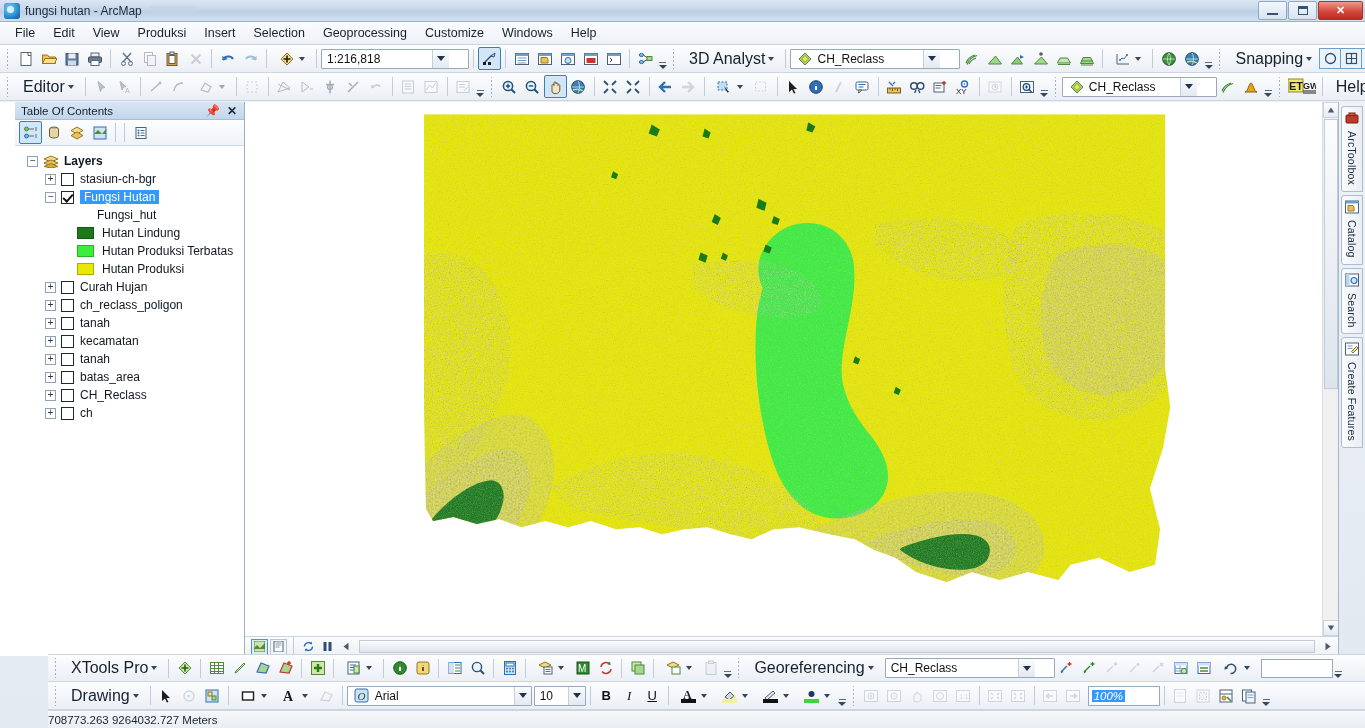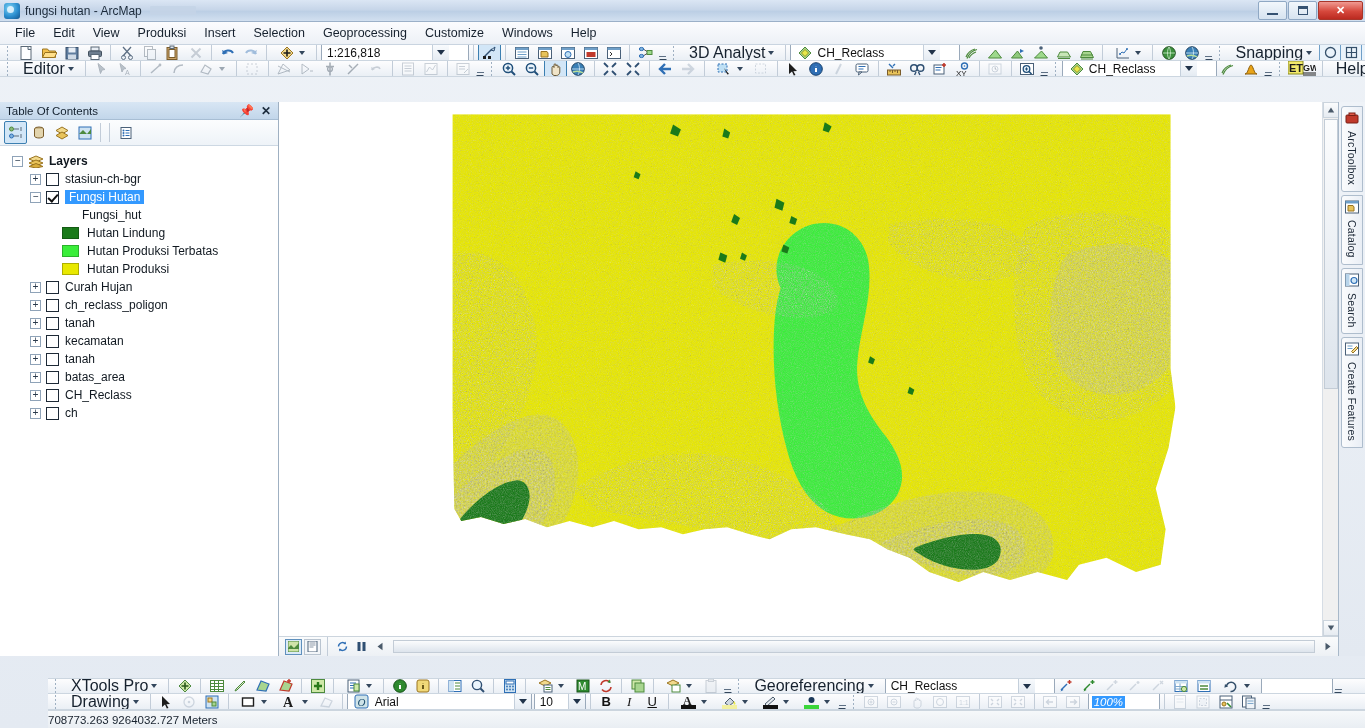--- a/index.html
+++ b/index.html
@@ -66,21 +66,21 @@
     border-bottom: 1px solid #c9d4e0;
     display: flex; align-items: center; padding-left: 6px;
   }
   .menu-item {
     padding: 2px 9px; font-size: 12.5px; color: #16212e; cursor: default;
     border-radius: 2px;
   }
 
   
   .toolbar {
-    height: 16px;
+    height: 28px;
     background: linear-gradient(#fdfdfe, #eaeff5);
     border-bottom: 1px solid #ccd6e0;
     display: flex; align-items: center;
     padding: 0 2px;
     gap: 0;
     white-space: nowrap;
     overflow: hidden;
   }
   .grip {
     width: 6px; height: 20px; margin: 0 3px;
@@ -147,24 +147,24 @@
   }
 
   
   .workspace {
     position: absolute; left: 0; top: 102px; right: 0; bottom: 72px;
     display: flex;
   }
 
   
   .toc {
-    width: 279px; flex: none;
+    width: 245px; flex: none;
     background: #fff;
     border-right: 1px solid #9fb0c2;
-    display: flex; flex-direction: column;
+    display: flex; flex-direction: column; padding-left: 15px;
   }
   .toc-title {
     height: 18px;
     background: linear-gradient(#d8e6f4, #c2d6ea);
     border-bottom: 1px solid #a8bed4;
     display: flex; align-items: center;
     padding: 0 4px 0 6px;
     font-size: 11.5px; color: #13202e;
   }
   .toc-title .sp { margin-left: auto; display: flex; gap: 7px; padding-right: 3px;}

